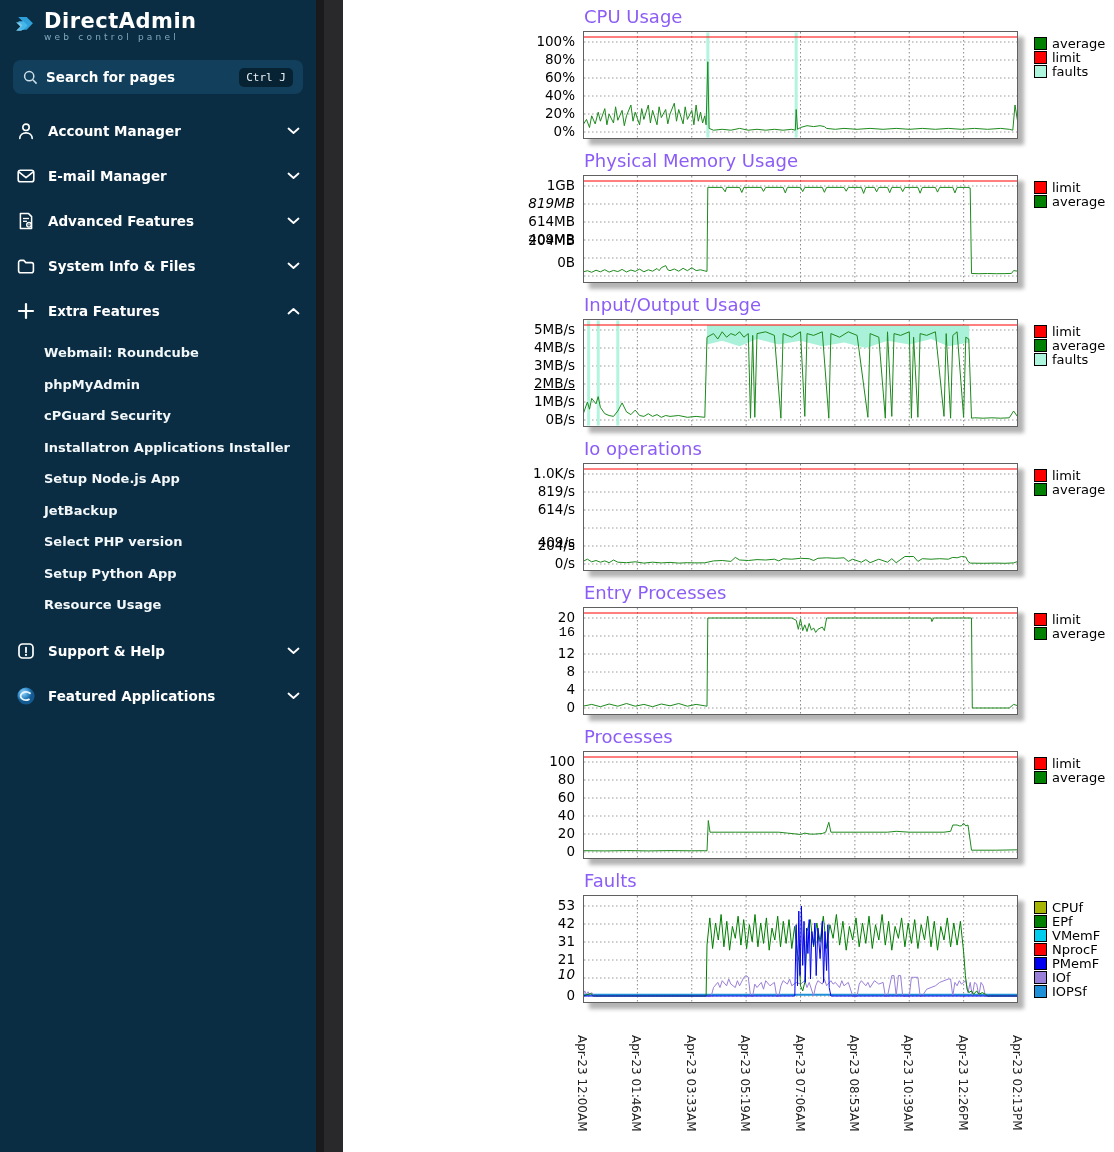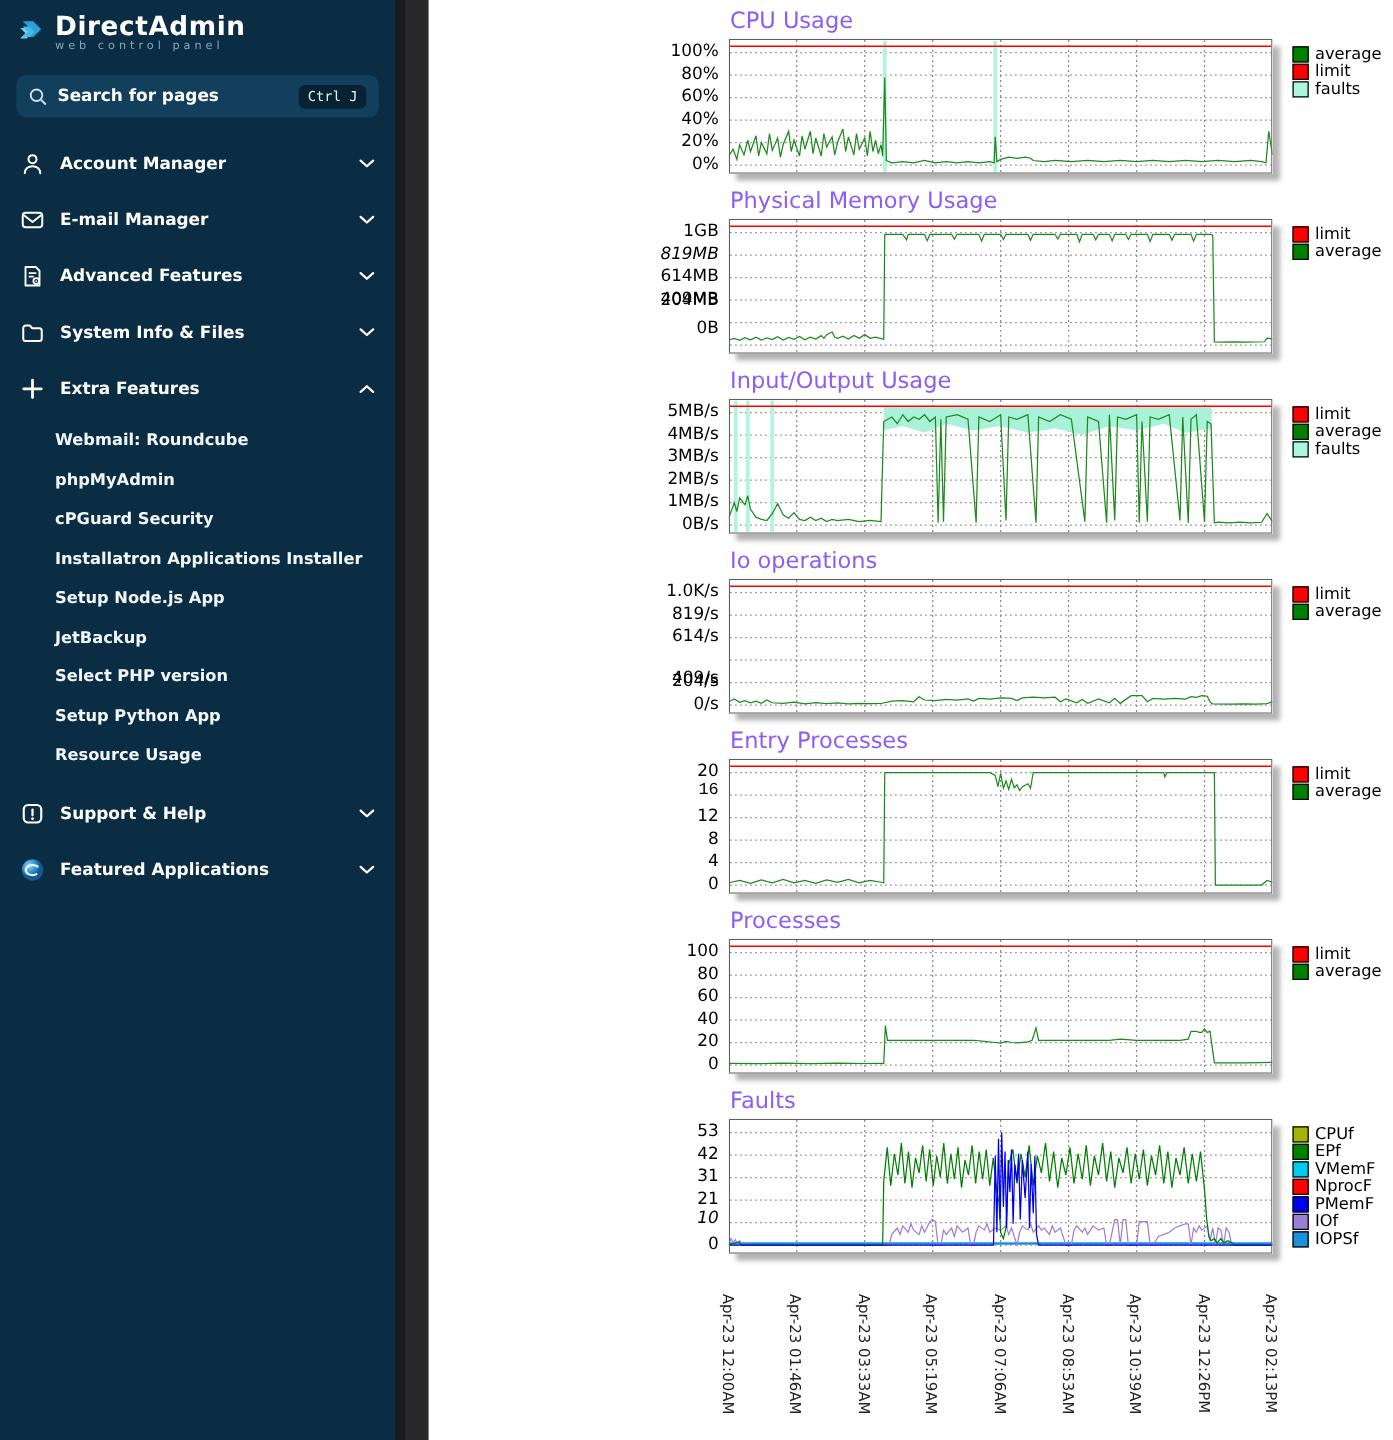--- a/index.html
+++ b/index.html
@@ -263,21 +263,21 @@
           </div>
         </div>
       </div>
       <div class="chart-block">
         <div class="chart-title">Input/Output Usage</div>
         <div class="chart-row">
           <div class="ylabels">
             <span style="top: 3px;">5MB/s</span>
             <span style="top: 21px;">4MB/s</span>
             <span style="top: 39px;">3MB/s</span>
-            <span style="top: 57px;">2MB/s</span>
+            <span style="top: 57px; text-decoration: underline;">2MB/s</span>
             <span style="top: 75px;">1MB/s</span>
             <span style="top: 93px;">0B/s</span>
           </div>
           <div class="plot">
             <svg width="435" height="108">
               <rect x="0" y="0" width="435" height="108" fill="#ffffff"></rect>
               <line x1="1" y1="11" x2="434" y2="11" stroke="#9a9a9a" stroke-width="1" stroke-dasharray="1.5,2.5"></line>
               <line x1="1" y1="29" x2="434" y2="29" stroke="#9a9a9a" stroke-width="1" stroke-dasharray="1.5,2.5"></line>
               <line x1="1" y1="47" x2="434" y2="47" stroke="#9a9a9a" stroke-width="1" stroke-dasharray="1.5,2.5"></line>
               <line x1="1" y1="65" x2="434" y2="65" stroke="#9a9a9a" stroke-width="1" stroke-dasharray="1.5,2.5"></line>

